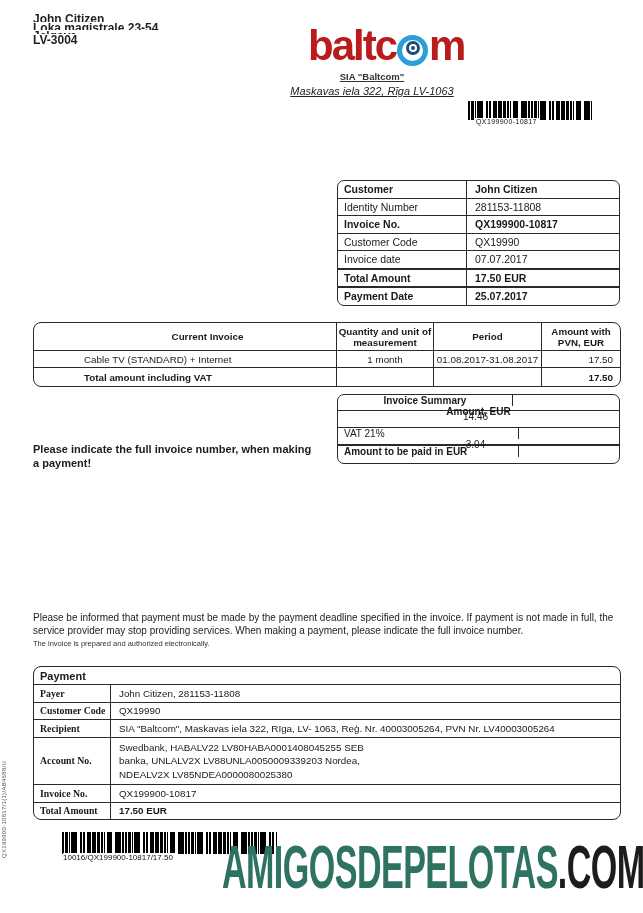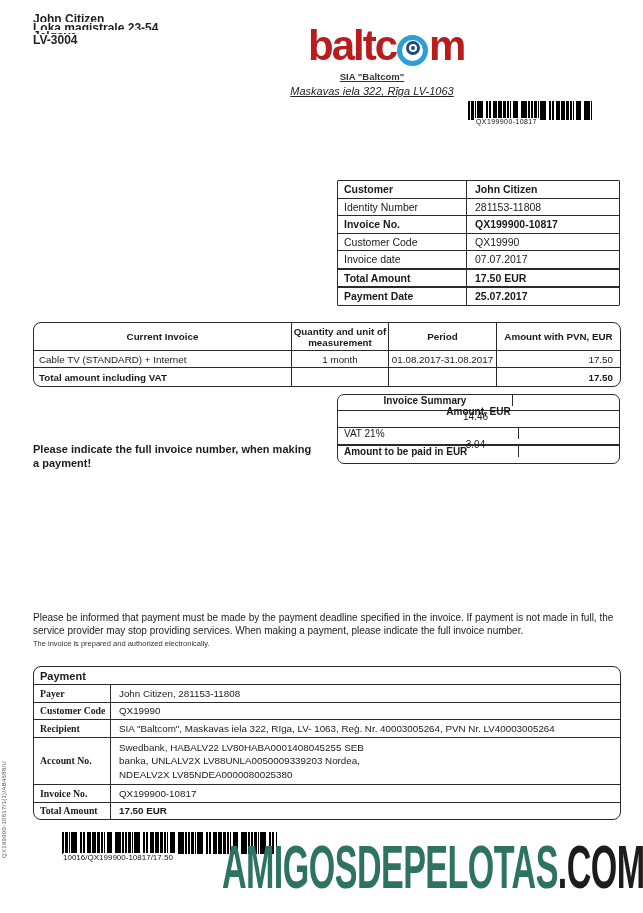--- a/index.html
+++ b/index.html
@@ -31,36 +31,36 @@
     background:
       repeating-linear-gradient(90deg,#000 0 2px,rgba(0,0,0,0) 2px 3px,#000 3px 5px,rgba(0,0,0,0) 5px 9px),
       repeating-linear-gradient(90deg,#000 0 1px,#fff 1px 4px,#000 4px 6px,#fff 6px 7px);
   }
   .barcode-top { left:468px; top:101px; width:124px; height:19px; }
   .barcode-top-label { position:absolute; left:474px; top:118px; font-size:7px; letter-spacing:0.4px; background:#fff; padding:0 2px; color:#111; }
   .barcode-bottom { left:62px; top:832px; width:215px; height:22px; }
   .barcode-bottom-label { position:absolute; left:63px; top:853px; font-size:8px; background:#fff; padding-right:3px; color:#111; }
 
   
-  .ctable { position:absolute; left:337px; top:180px; width:281px; border:1.5px solid #2a2a2a; border-radius:1px; overflow:hidden; font-size:10.5px; background:#fff; }
+  .ctable { position:absolute; left:337px; top:180px; width:281px; border:1.5px solid #2a2a2a; border-radius:7px; overflow:hidden; font-size:10.5px; background:#fff; }
   .crow { display:flex; height:16.5px; border-top:1px solid #2a2a2a; }
   .crow:first-child { border-top:none; }
   .crow.thick { border-top-width:2px; }
   .cl { width:122px; padding-left:6px; border-right:1px solid #2a2a2a; display:flex; align-items:center; }
   .cv { flex:1; padding-left:8px; display:flex; align-items:center; }
 
   
   .itable { position:absolute; left:33px; top:322px; width:586px; border:1.5px solid #2a2a2a; border-radius:8px; overflow:hidden; font-size:9.8px; background:#fff; }
   .irow { display:flex; border-top:1px solid #2a2a2a; }
   .irow:first-child { border-top:none; }
   .ihead { height:27px; font-weight:bold; }
   .ibody { height:16px; }
   .itotal { height:18px; }
   .ic { display:flex; align-items:center; justify-content:center; text-align:center; line-height:11px; box-sizing:border-box; }
-  .ic.c1 { width:258px; border-right:1px solid #2a2a2a; }
+  .ic.c1 { width:258px; border-right:1px solid #2a2a2a;margin-left:45px; }
   .ic.c2 { width:97px; border-right:1px solid #2a2a2a; }
   .ic.c3 { width:108px; border-right:1px solid #2a2a2a; }
   .ic.c4 { flex:1; }
   .ic.left { justify-content:flex-start; text-align:left; padding-left:5px; }
   .ic.right { justify-content:flex-end; text-align:right; padding-right:7px; }
 
   
   .stable { position:absolute; left:337px; top:394px; width:281px; border:1.5px solid #2a2a2a; border-radius:7px; overflow:hidden; font-size:10px; background:#fff; }
   .srow { display:flex; height:16px; border-top:1px solid #2a2a2a; align-items:center;flex-direction:column; }
   .srow:first-child { border-top:none; }

